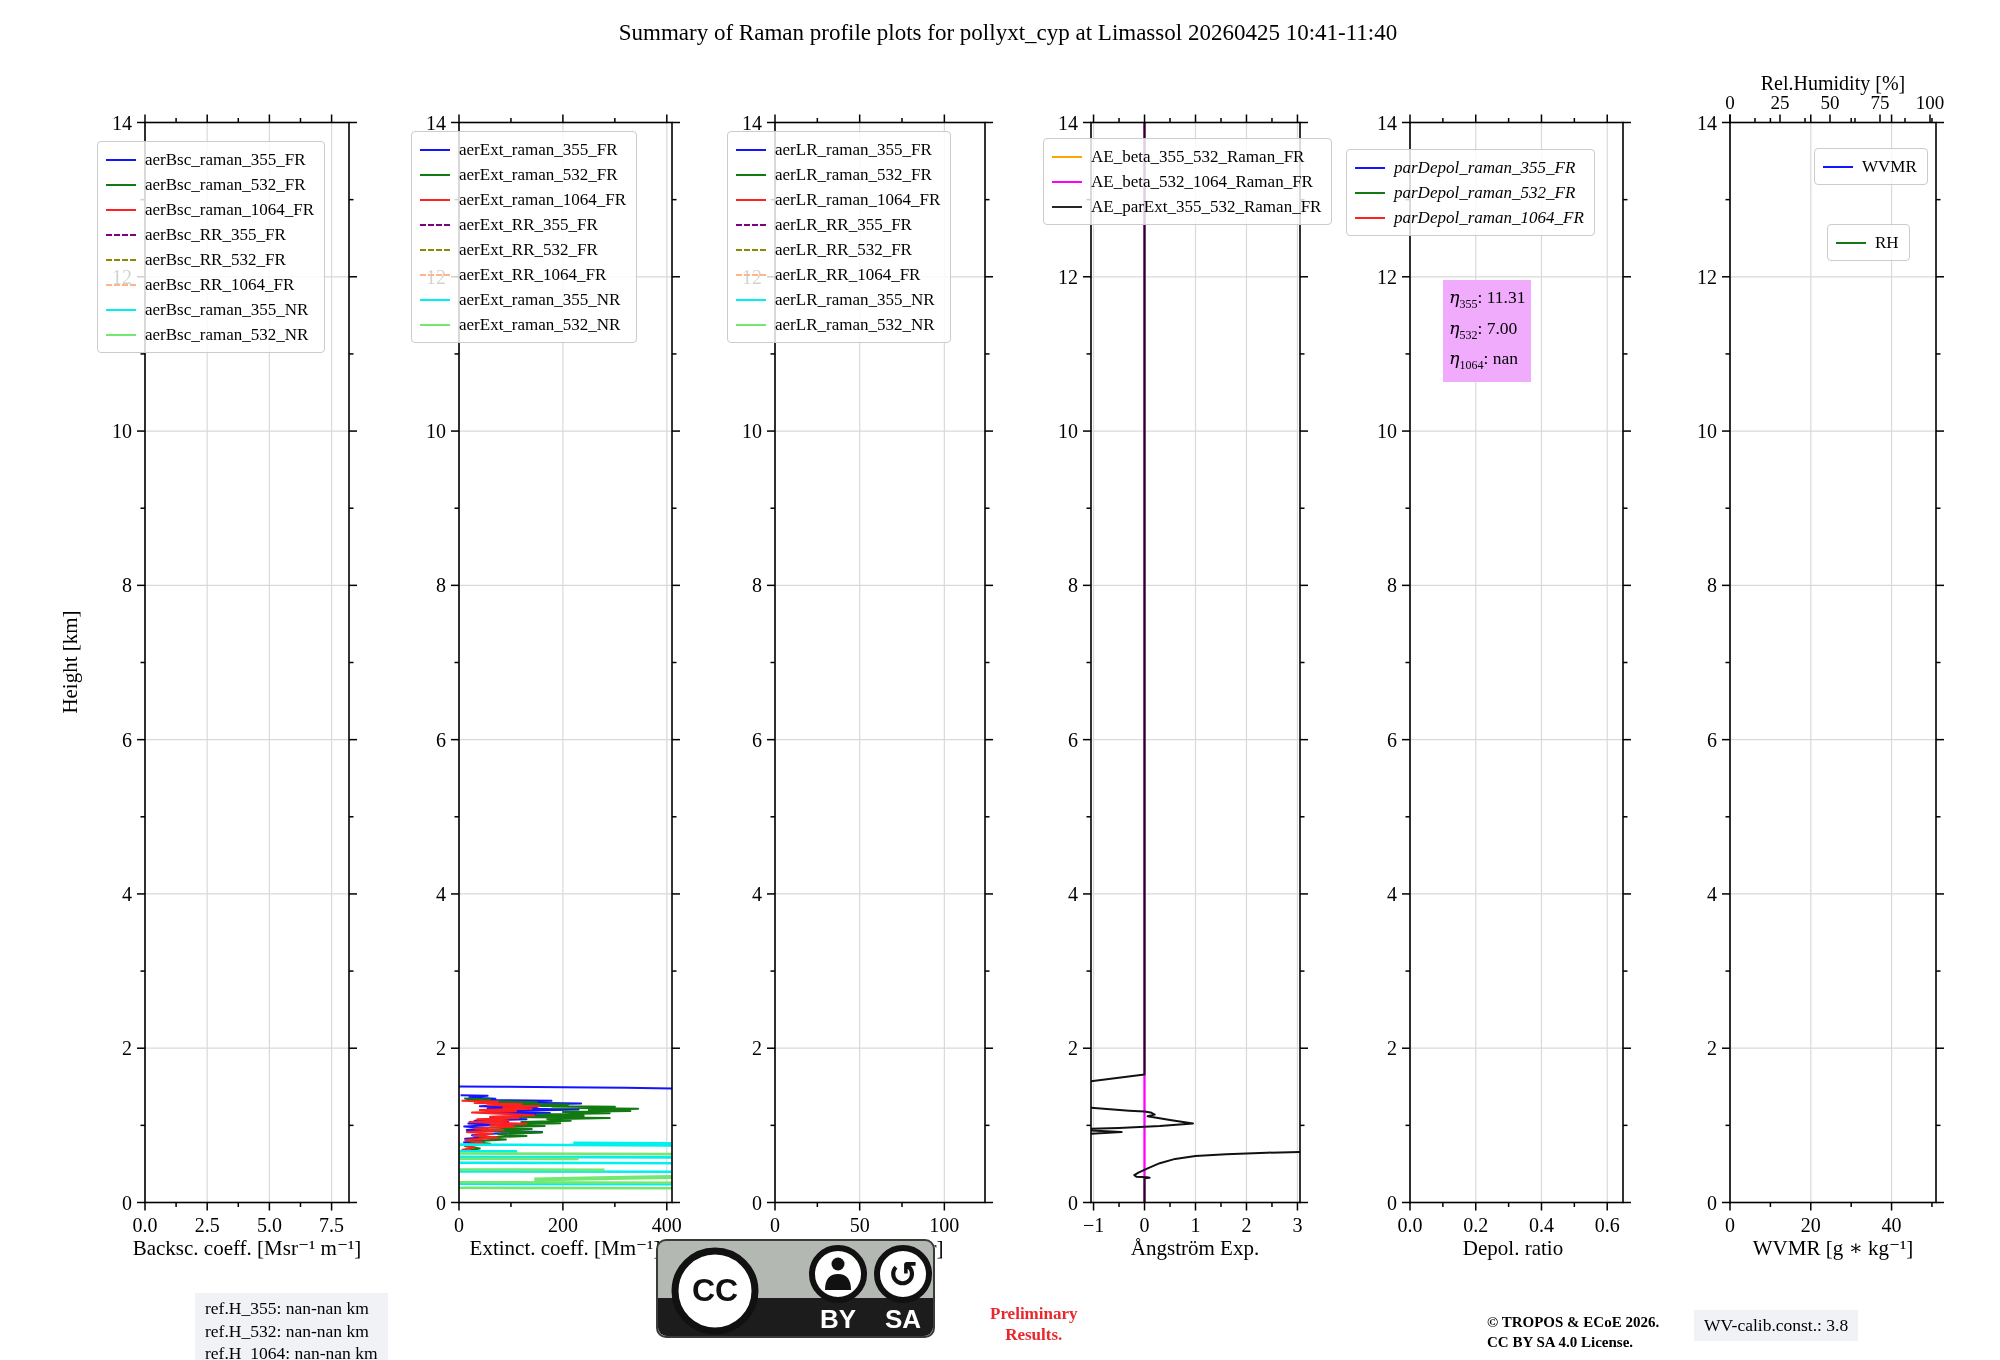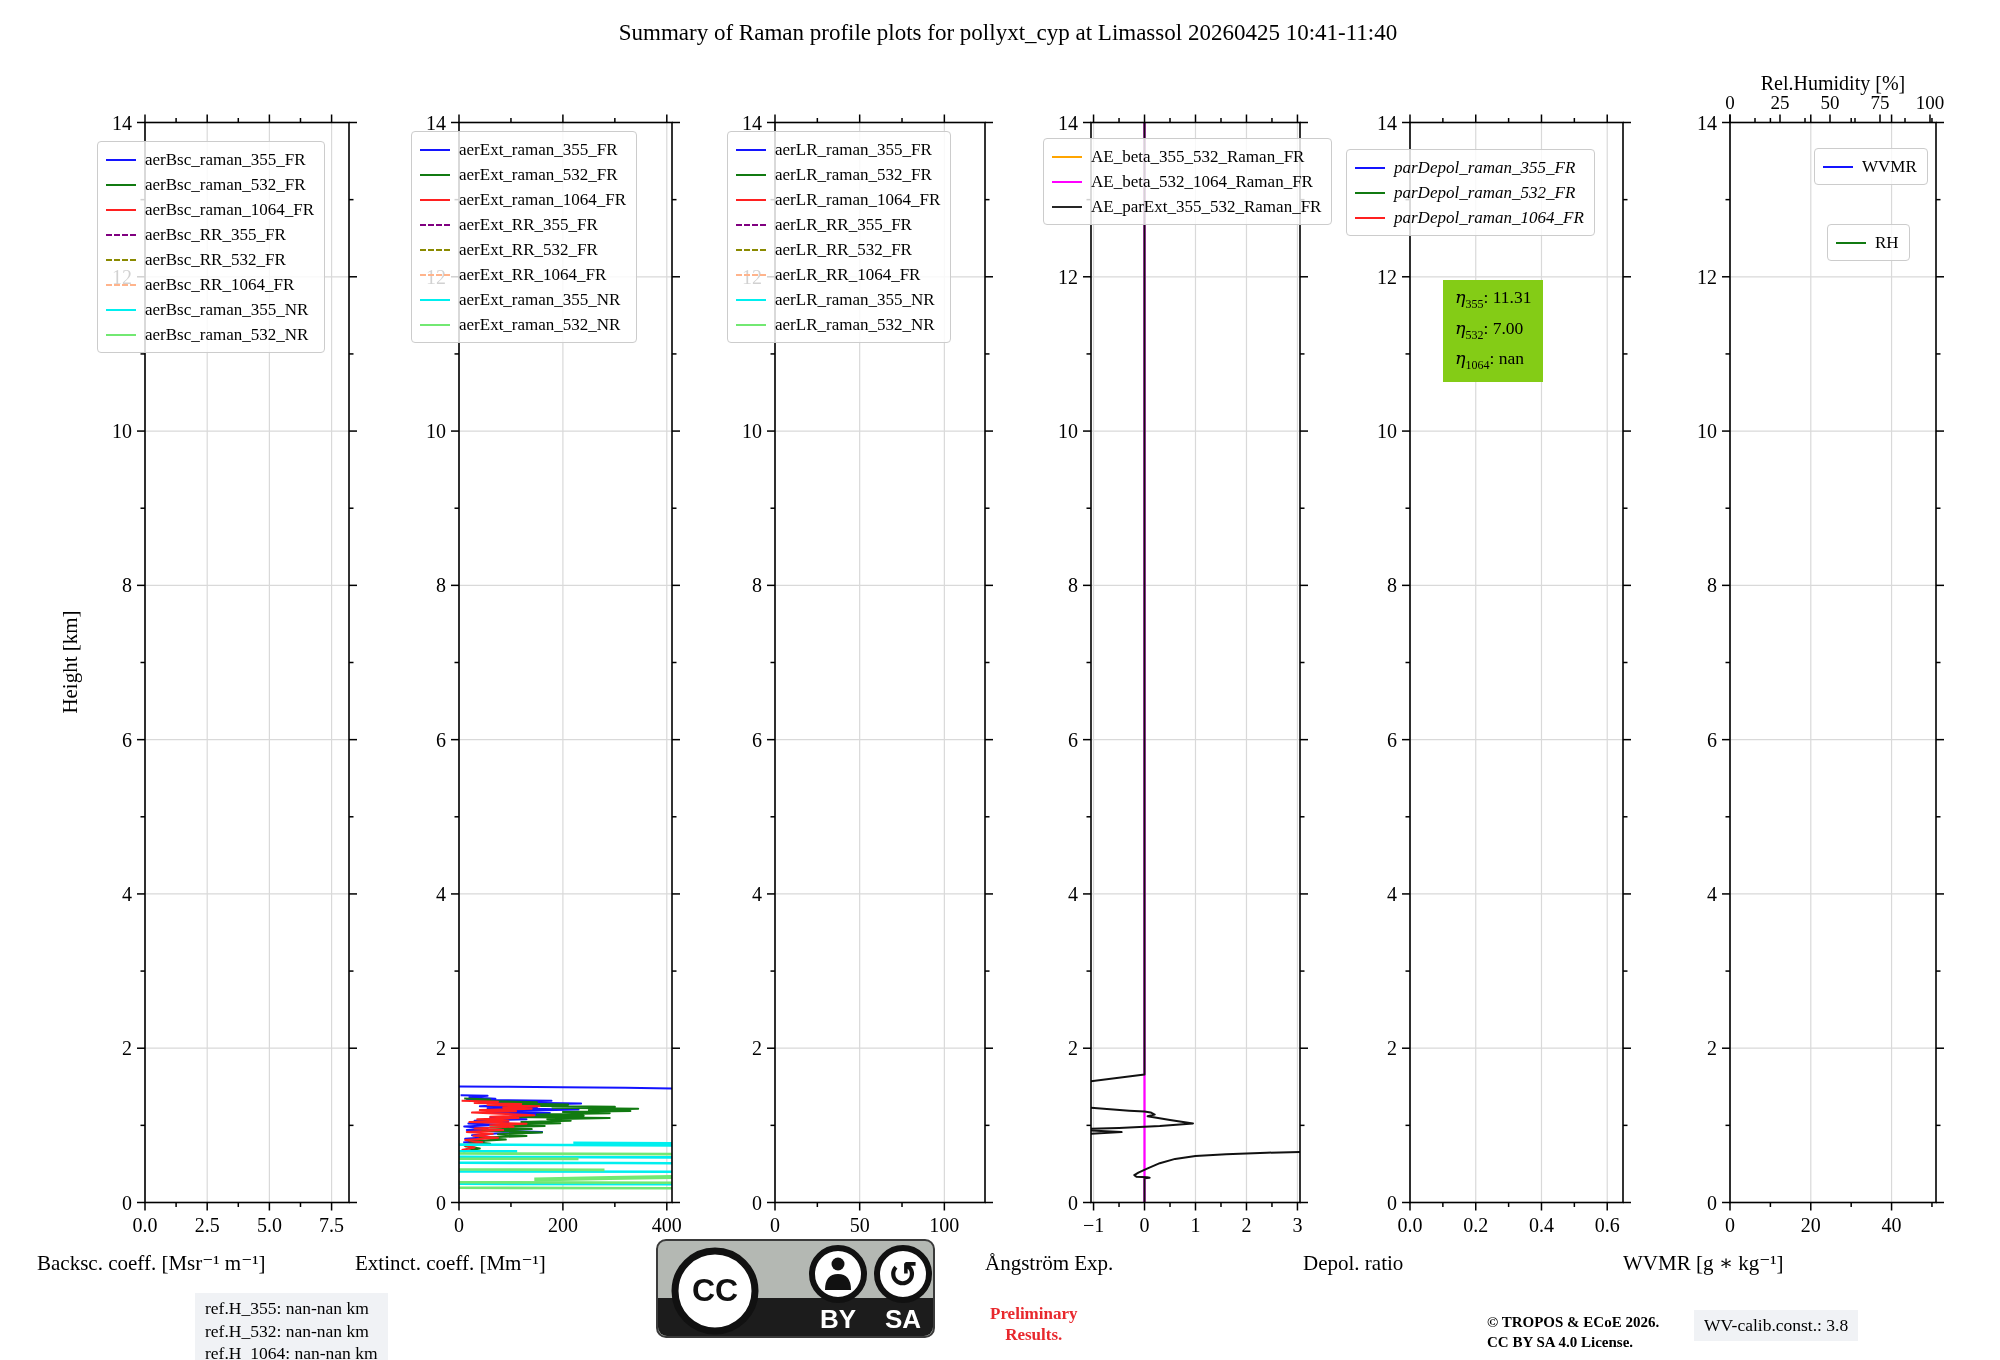--- a/index.html
+++ b/index.html
@@ -2,28 +2,28 @@
 <html><head>
 <meta charset="utf-8">
 <style>
   html,body{margin:0;padding:0;background:#fff;}
   #canvas{position:relative;width:2000px;height:1360px;background:#ffffff;overflow:hidden;
           font-family:"Liberation Serif","DejaVu Serif",serif;color:#000;}
   #chart-svg{position:absolute;left:0;top:0;}
   .title{position:absolute;left:0;top:20px;width:2000px;text-align:center;font-size:23px;margin-left:8px;}
   .height-label{position:absolute;left:58px;top:662px;transform:rotate(-90deg) translate(-50%,0);
                 transform-origin:0 0;font-size:21px;white-space:nowrap;}
-  .xlabel{position:absolute;width:420px;font-size:21px;top:1236px;margin-top:15px;}
+  .xlabel{position:absolute;width:420px;text-align:center;font-size:21px;top:1236px;}
   .top-axis-label{position:absolute;width:420px;text-align:center;font-size:20px;top:72px;}
   .legend{position:absolute;background:rgba(255,255,255,0.82);border:1px solid #cccccc;
           border-radius:4px;padding:5px 10px 5px 8px;font-size:17px;line-height:25px;white-space:nowrap;}
   .legend-row{display:flex;align-items:center;height:25px;}
   .legend-sample{display:inline-block;width:30px;height:0;margin-right:9px;flex:0 0 30px;}
   .note-box{position:absolute;background:#f0f2f5;padding:4px 10px;font-size:17.5px;line-height:22.5px;white-space:nowrap;}
-  .eta-box{position:absolute;background:#84cc16;padding:5px 12px;font-size:17.5px;line-height:24px;white-space:nowrap;}
+  .eta-box{position:absolute;background:#f0abfc;padding:5px 6px;font-size:17.5px;line-height:24px;white-space:nowrap;}
   .eta-box i{font-family:"DejaVu Serif",serif;}
   .eta-box sub{font-size:12px;}
   .preliminary{position:absolute;left:990px;top:1303px;color:#e8282d;font-weight:bold;font-size:17px;line-height:21px;text-align:center;}
   .copyright{position:absolute;left:1487px;top:1312px;font-weight:bold;font-size:15px;line-height:20px;}
   .wv-calib{position:absolute;left:1694px;top:1310px;}
 </style>
 </head>
 <body>
 
 <div id="canvas">

